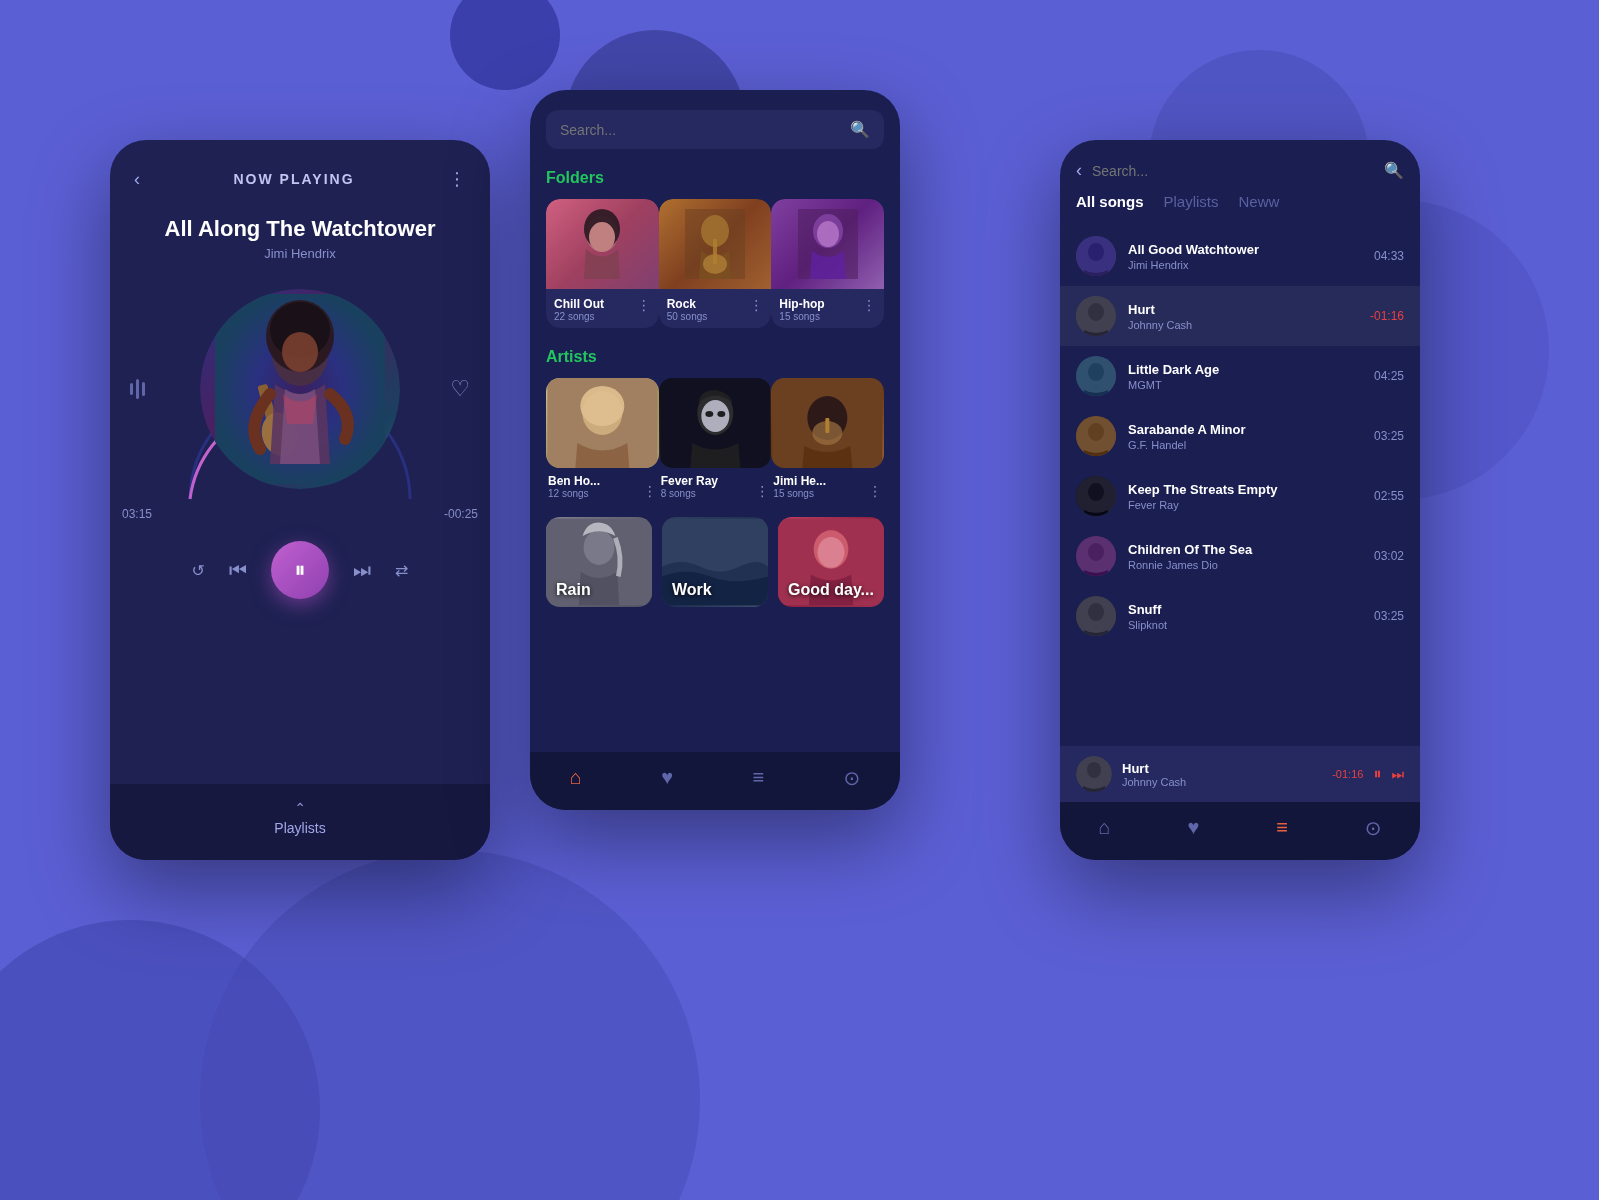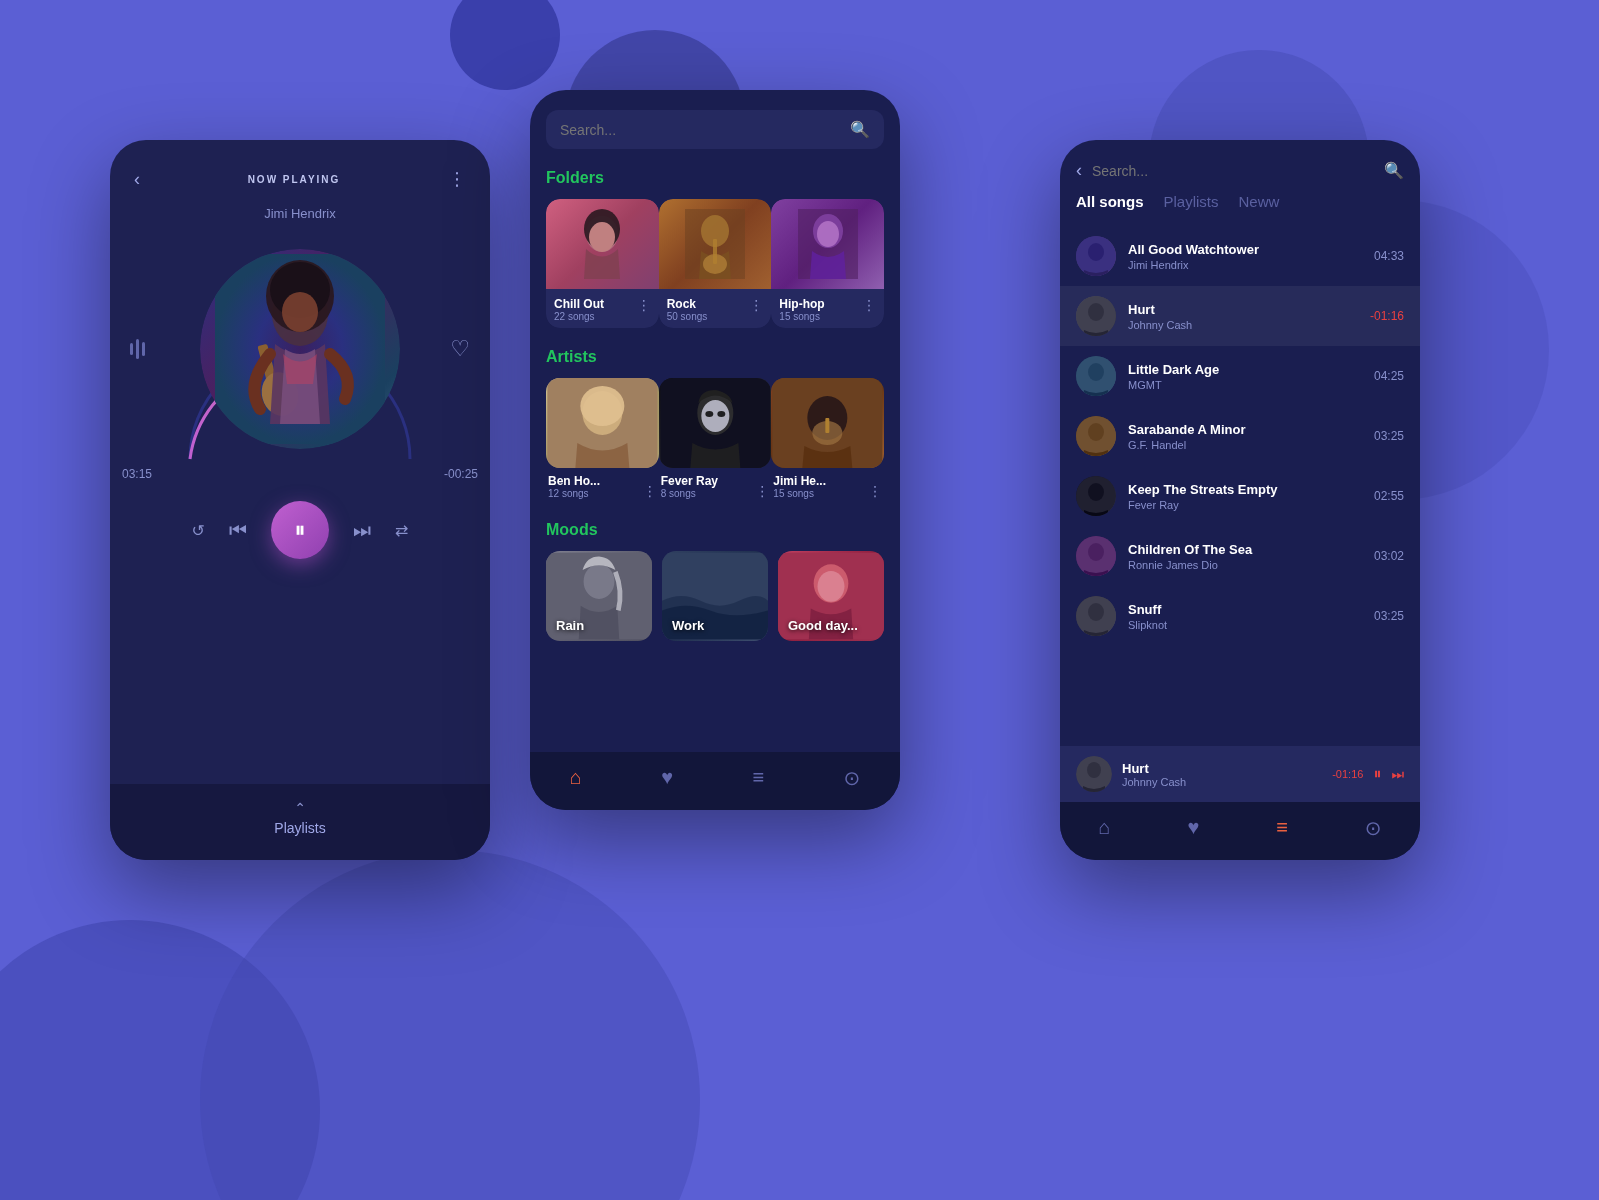--- a/index.html
+++ b/index.html
@@ -43,21 +43,21 @@
       padding: 28px 24px 16px;
     }
 
     .back-btn {
       color: #a0a8e8;
       font-size: 18px;
       cursor: pointer;
     }
 
     .now-playing-title {
-      font-size: 10px;
+      font-size: 14px;
       font-weight: 700;
       letter-spacing: 2px;
       color: #c0c6f0;
       text-transform: uppercase;
     }
 
     .more-btn {
       color: #a0a8e8;
       font-size: 18px;
       cursor: pointer;
@@ -360,21 +360,21 @@
       border-radius: 14px;
       overflow: hidden;
       height: 90px;
       position: relative;
     }
 
     .mood-label {
       position: absolute;
       bottom: 8px;
       left: 10px;
-      font-size: 13px;
+      font-size: 16px;
       font-weight: 600;
       color: #ffffff;
       text-shadow: 0 1px 4px rgba(0,0,0,0.8);
     }
 
     
     .phone3 {
       width: 360px;
       height: 720px;
       top: 140px;
@@ -546,20 +546,21 @@
 <div class="bg-circle" style="width:300px;height:300px;top:200px;right:50px;background:rgba(70,75,180,0.35);"></div>
 
 <div class="phone phone1">
 
   <div class="phone1-header">
     <span class="back-btn">‹</span>
     <span class="now-playing-title">NOW PLAYING</span>
     <span class="more-btn">⋮</span>
   </div>
 
+  <div class="song-title">All Along The Watchtower</div>
   <div class="song-artist">Jimi Hendrix</div>
 
   <div class="album-art-container">
 
     <span class="waveform-left">
       <div class="waveform-bar" style="height:12px;"></div>
       <div class="waveform-bar" style="height:20px;"></div>
       <div class="waveform-bar" style="height:14px;"></div>
     </span>
 
@@ -765,21 +766,20 @@
       <div class="artist-info">
         <div>
           <div class="artist-name">Jimi He...</div>
           <div class="artist-count">15 songs</div>
         </div>
         <span class="folder-more">⋮</span>
       </div>
     </div>
   </div>
 
-  <div class="section-title">Moods</div>
 
   <div class="moods-grid">
 
     <div class="mood-card rain-bg">
       <svg width="100%" height="90" viewBox="0 0 110 90">
         <rect width="110" height="90" fill="#606070"></rect>
 
         <ellipse cx="55" cy="30" rx="16" ry="18" fill="#808090" opacity="0.8"></ellipse>
         <path d="M36 55 Q55 68 74 55 L76 90 L34 90 Z" fill="#505060" opacity="0.9"></path>
 

